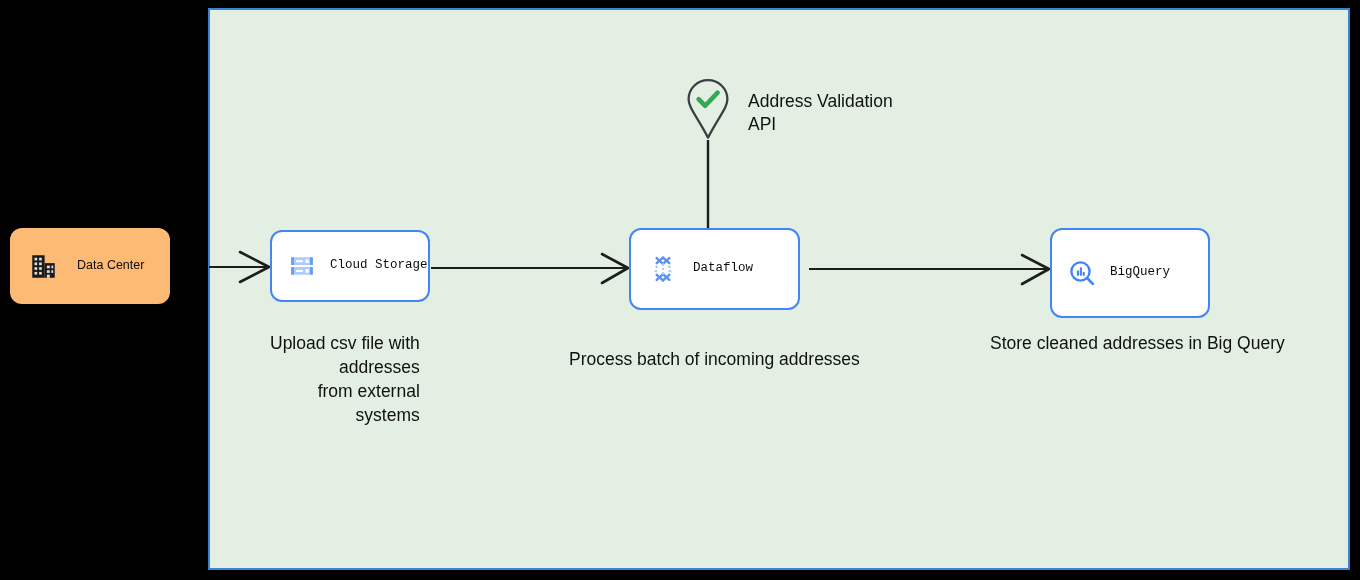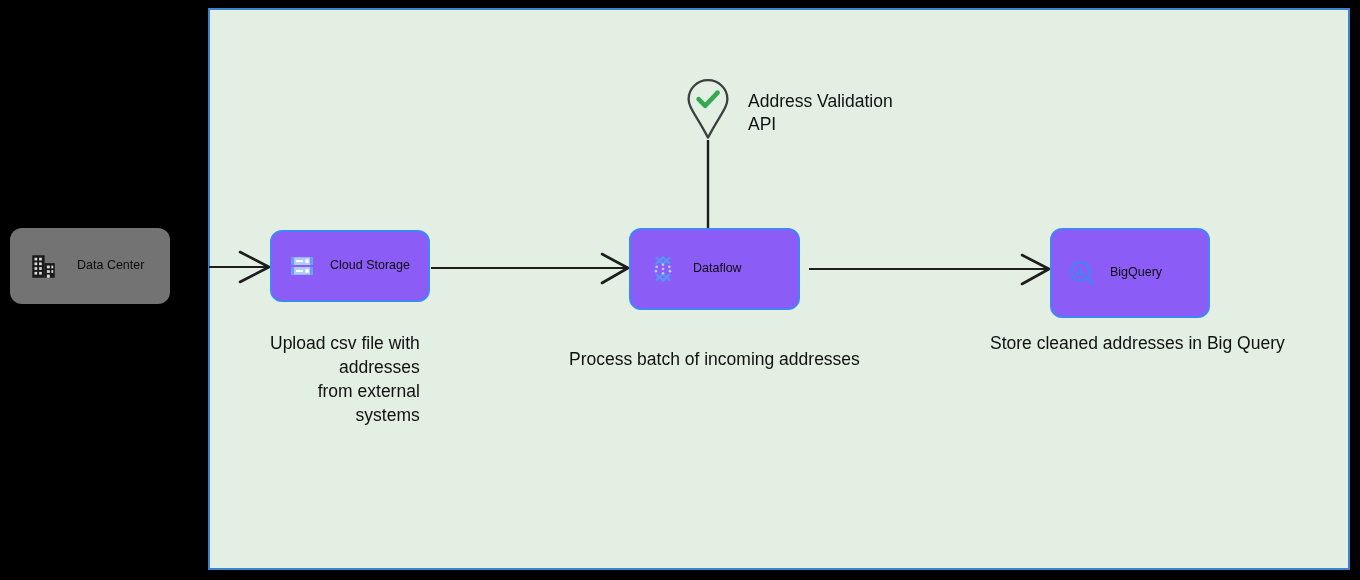--- a/index.html
+++ b/index.html
@@ -30,25 +30,26 @@
 
   
   .node {
     position: absolute;
     box-sizing: border-box;
     display: flex;
     align-items: center;
     border-radius: 12px;
   }
   .node-gcp {
-    background: #8b5cf6;
+    background: #ffffff;
     border: 2px solid #4285f4;
+    font-family: Liberation Mono, monospace;
   }
   .node-onprem {
-    background: #737373;
+    background: #fdba74;
     border: none;
     border-radius: 12px;
   }
   .node-label {
     font-size: 12.5px;
     color: #0d0d0d;
     white-space: nowrap;
     line-height: 1.1;
   }
   .node-icon {

